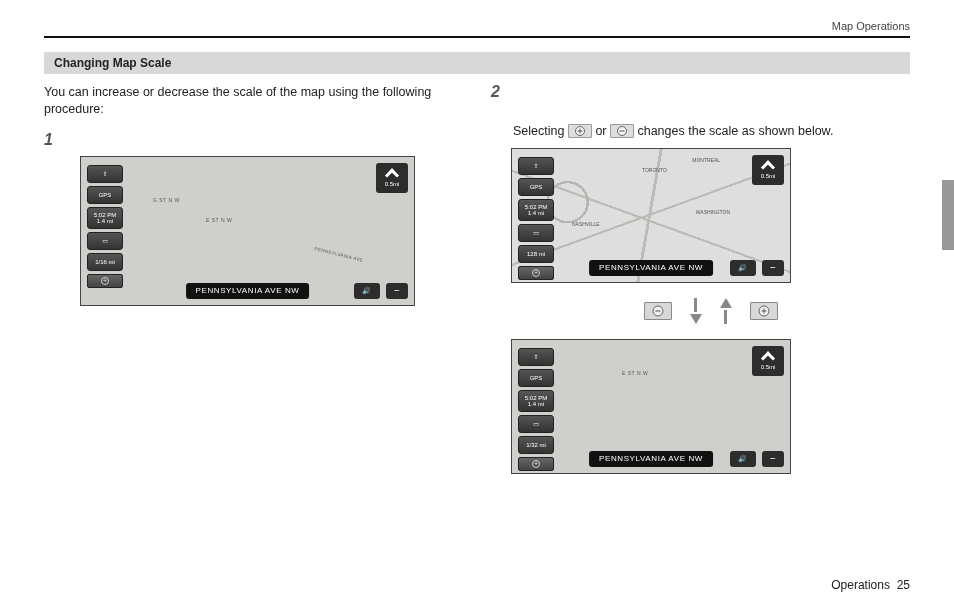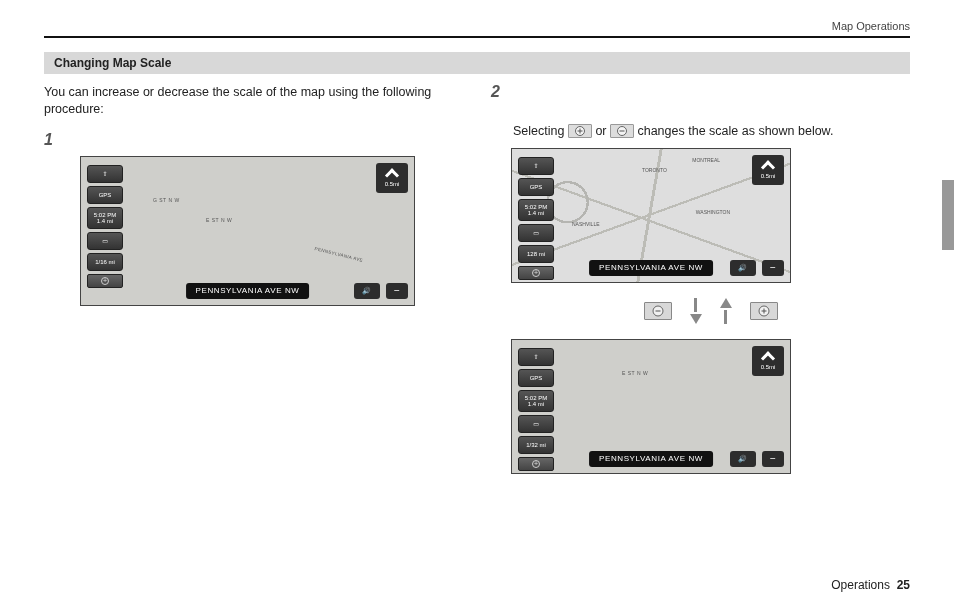--- a/index.html
+++ b/index.html
@@ -58,21 +58,21 @@
   .mini-btn span.v { position: absolute; left: 50%; top: 50%; width: 1px; height: 5px; background: #555; transform: translate(-50%,-50%); z-index: 1; }
   .side-tab { position: absolute; right: 0; top: 180px; width: 12px; height: 70px; background: #999; }
   .map-street { position: absolute; left: 72px; top: 40px; font-size: 5px; color: #555; letter-spacing: 0.5px; }
   .map-street2 { position: absolute; left: 125px; top: 60px; font-size: 5px; color: #555; letter-spacing: 0.5px; }
   .map-penn { position: absolute; right: 50px; bottom: 48px; font-size: 4.5px; color: #555; transform: rotate(14deg); letter-spacing: 0.4px; }
   .city1 { position: absolute; left: 130px; top: 18px; font-size: 5px; color: #555; }
   .city2 { position: absolute; right: 70px; top: 8px; font-size: 5px; color: #555; }
   .city3 { position: absolute; right: 60px; top: 60px; font-size: 5px; color: #555; }
   .city4 { position: absolute; left: 60px; bottom: 55px; font-size: 5px; color: #555; }
   .footer { position: absolute; bottom: 16px; right: 44px; font-size: 12px; }
-  .footer .pno { font-weight: bold; }
+  .footer .pno { font-weight: normal; }
 </style>
 </head>
 <body>
 
 <div class="page">
   <div class="header-right">Map Operations</div>
   <hr class="rule">
   <div class="section-title">Changing Map Scale</div>
 
   <div class="columns">

